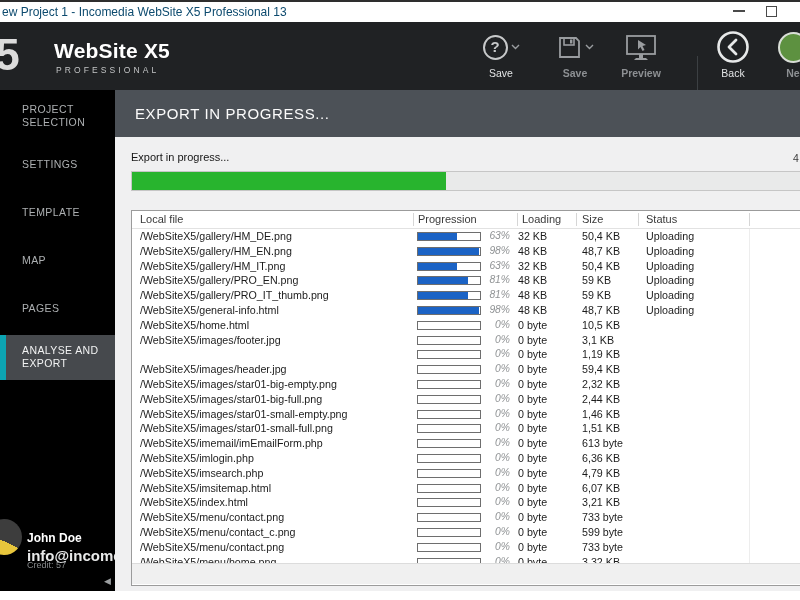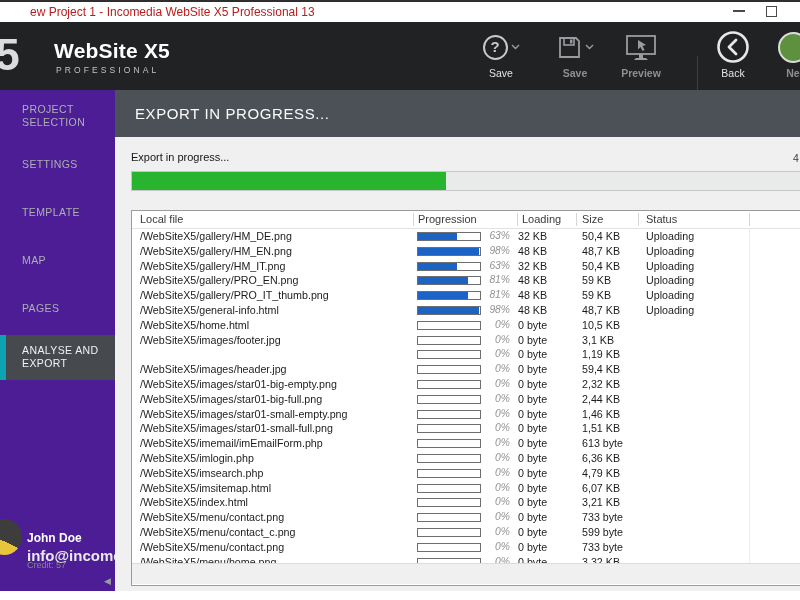--- a/index.html
+++ b/index.html
@@ -6,21 +6,21 @@
   html,body { width: 800px; height: 600px; overflow: hidden; background:#fff;
               font-family: "Liberation Sans", sans-serif; }
   .abs { position:absolute; }
   #stage { position:relative; width:800px; height:600px; overflow:hidden; }
 
   
   #top-edge { left:0; top:0; width:800px; height:2px; background:#2e2e2e; }
 
   
   #titlebar { left:0; top:2px; width:800px; height:20px; background:#fff; }
-  #title-text { left:2px; top:3px; font-size:12px; color:#b91c1c; white-space:nowrap;margin-left:28px; }
+  #title-text { left:2px; top:3px; font-size:12px; color:#0c4a6e; white-space:nowrap; }
   #min-btn { left:733px; top:8px; width:12px; height:2px; background:#4a4a4a; }
   #max-btn { left:766px; top:4px; width:11px; height:11px; border:1.5px solid #4a4a4a; background:#fff; }
 
   
   #topbar { left:0; top:22px; width:800px; height:68px; background:#202224; overflow:hidden; }
   #logo-frag { left:-34px; top:8px; font-size:44px; font-weight:bold; color:#dcdcdc; }
   #brand-name { left:54px; top:17px; font-size:21px; font-weight:bold; color:#fff; letter-spacing:.2px; }
   #brand-sub  { left:56px; top:43px; font-size:8.5px; color:#c2c4c5; letter-spacing:3.1px; }
 
   .tool { position:absolute; top:8px; width:60px; text-align:center; cursor:pointer; }
@@ -29,21 +29,21 @@
   .lbl-bright { color:#e2e4e5; }
   .lbl-dim { color:#8d9093;font-weight:bold; }
   #tool-help { left:471px; } #tool-save { left:545px; } #tool-preview { left:611px; }
   #tool-back { left:703px; } #tool-next { left:763px; }
   #help-circle { width:25px; height:25px; border:2.5px solid #c7c9ca; border-radius:50%;
                  color:#c7c9ca; font-size:15px; font-weight:bold; line-height:20px; text-align:center; }
   #toolbar-divider { left:697px; top:34px; width:1px; height:34px; background:#3c4043; }
   #next-circle { width:31px; height:31px; border:2.5px solid #d9ded7; border-radius:50%; background:#5d9140; }
 
   
-  #sidebar { left:0; top:90px; width:115px; height:501px; background:#4c1d95; }
+  #sidebar { left:0; top:90px; width:115px; height:501px; background:#000000; }
   .side-item { position:absolute; left:22px; width:84px; font-size:10.5px; letter-spacing:.4px;
                line-height:13px; color:#adb0b2; cursor:pointer; }
   #active-item { left:0; top:245px; width:115px; height:45px; background:#46494d; cursor:pointer; }
   #active-accent { left:0; top:0; width:6px; height:45px; background:#0ca4b2; }
   #active-label { left:22px; top:9px; width:84px; font-size:10.5px; letter-spacing:.4px;
                   line-height:13px; color:#f2f3f3; }
   #avatar { left:-14px; top:429px; width:36px; height:36px; border-radius:50%;
             background:linear-gradient(205deg,#3d3d3d 58%, #e8c63c 58%); cursor:pointer; }
   #user-name  { left:27px; top:441px; font-size:12px; font-weight:bold; color:#fff; }
   #user-email { left:27px; top:457px; font-size:15px; font-weight:bold; color:#e8e9e9;text-align:right; }

